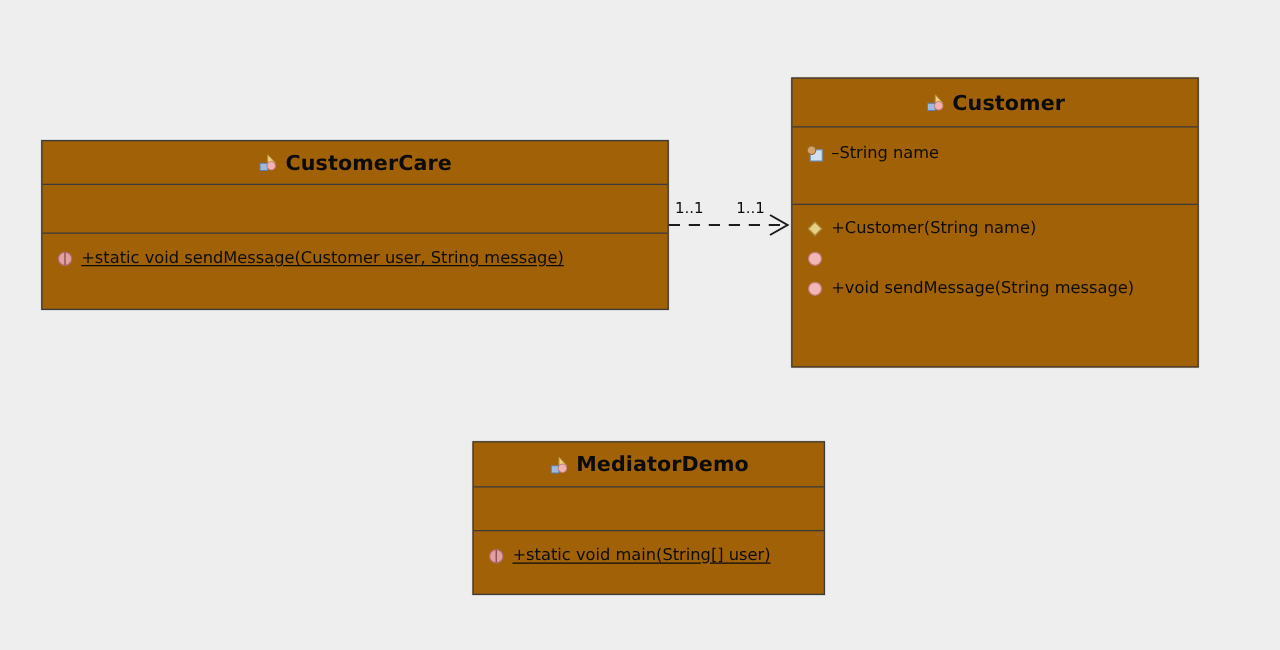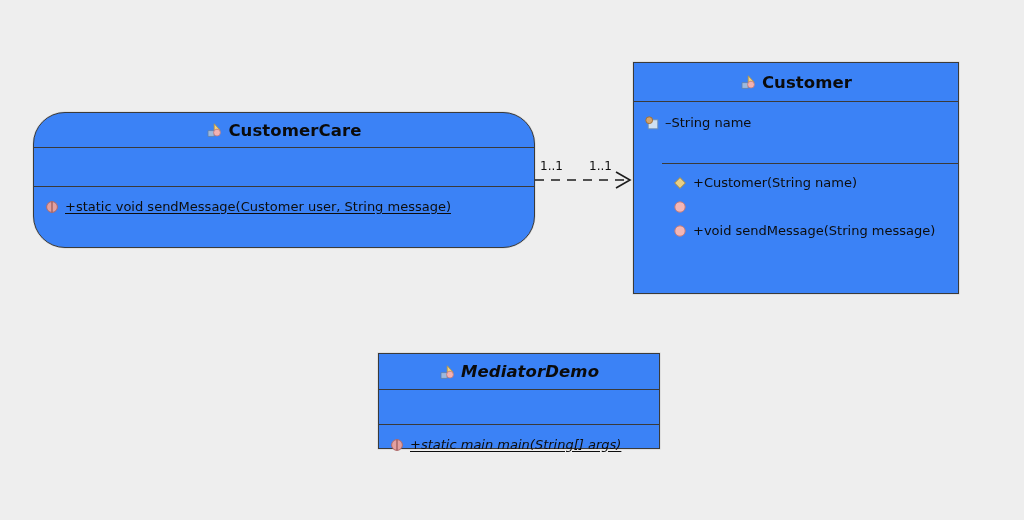--- a/index.html
+++ b/index.html
@@ -18,21 +18,21 @@
   #canvas {
     position: absolute;
     left: 0; top: 0;
     width: 1024px;
     height: 520px;
   }
 
   
   .uml-class {
     position: absolute;
-    background: #3b82f6;
+    background: #a16207;
     border: 1.6px solid #3a3a3a;
     box-sizing: border-box;
     box-shadow: 0 0 0 0.5px rgba(120,120,120,0.25);
   }
   .uml-title {
     display: flex;
     align-items: center;
     justify-content: center;
     gap: 6px;
     box-sizing: border-box;
@@ -89,21 +89,21 @@
     font-size: 12px;
     color: #0d0d0d;
     white-space: nowrap;
   }
 </style>
 </head>
 <body>
 
 <div id="canvas">
 
-  <div class="uml-class" style="left:33px; top:112px; width:502px; height:136px;border-radius:32px;">
+  <div class="uml-class" style="left:33px; top:112px; width:502px; height:136px;">
     <div class="uml-title" style="height:35px;">
       <span class="icon">
         <svg width="16" height="16" viewBox="0 0 16 16">
           <polygon points="8.2,1.8 14.2,8.2 8.2,8.2" fill="#f0cf7e" stroke="#b79240" stroke-width="0.8"></polygon>
           <polygon points="2.0,8.6 8.2,8.6 8.2,14.4 2.0,14.4" fill="#9db9dd" stroke="#5f7fa8" stroke-width="0.8"></polygon>
           <circle cx="11.0" cy="10.6" r="3.4" fill="#f3b2b2" stroke="#c27c7c" stroke-width="0.8"></circle>
         </svg>
       </span>
       <span>CustomerCare</span>
     </div>
@@ -136,21 +136,21 @@
       <div class="uml-row">
         <span class="icon">
           <svg width="16" height="16" viewBox="0 0 16 16">
             <rect x="4.2" y="4.8" width="9.6" height="9.0" fill="#cfe0f2" stroke="#6f8fb4" stroke-width="0.9"></rect>
             <circle cx="5.2" cy="5.2" r="3.4" fill="#d5a46b" stroke="#9a6a33" stroke-width="0.9"></circle>
           </svg>
         </span>
         <span class="member-text">–String name</span>
       </div>
     </div>
-    <div class="uml-section divided" style="height:130px; padding-top:7px;margin-left:28px;">
+    <div class="uml-section divided" style="height:130px; padding-top:7px;">
       <div class="uml-row">
         <span class="icon">
           <svg width="16" height="16" viewBox="0 0 16 16">
             <polygon points="8,2.6 13.4,8 8,13.4 2.6,8" fill="#e8cf86" stroke="#a98b3e" stroke-width="1"></polygon>
           </svg>
         </span>
         <span class="member-text">+Customer(String name)</span>
       </div>
       <div class="uml-row">
         <span class="icon">
@@ -163,41 +163,41 @@
         <span class="icon">
           <svg width="16" height="16" viewBox="0 0 16 16">
             <circle cx="8" cy="8" r="5.2" fill="#f3b6b6" stroke="#c07d7d" stroke-width="1"></circle>
           </svg>
         </span>
         <span class="member-text">+void sendMessage(String message)</span>
       </div>
     </div>
   </div>
 
-  <div class="uml-class" style="left:378px; top:353px; width:282px; height:96px;font-style:italic;">
+  <div class="uml-class" style="left:378px; top:353px; width:282px; height:123px;">
     <div class="uml-title" style="height:36px;">
       <span class="icon">
         <svg width="16" height="16" viewBox="0 0 16 16">
           <polygon points="8.2,1.8 14.2,8.2 8.2,8.2" fill="#f0cf7e" stroke="#b79240" stroke-width="0.8"></polygon>
           <polygon points="2.0,8.6 8.2,8.6 8.2,14.4 2.0,14.4" fill="#9db9dd" stroke="#5f7fa8" stroke-width="0.8"></polygon>
           <circle cx="11.0" cy="10.6" r="3.4" fill="#f3b2b2" stroke="#c27c7c" stroke-width="0.8"></circle>
         </svg>
       </span>
       <span>MediatorDemo</span>
     </div>
     <div class="uml-section" style="height:34px;"></div>
     <div class="uml-section divided" style="height:63px;">
       <div class="uml-row static-member">
         <span class="icon">
           <svg width="16" height="16" viewBox="0 0 16 16">
             <circle cx="8" cy="8" r="5.4" fill="#e2a0a0" stroke="#b06a6a" stroke-width="1"></circle>
             <line x1="8" y1="2.8" x2="8" y2="13.2" stroke="#8d4f4f" stroke-width="1.1"></line>
           </svg>
         </span>
-        <span class="member-text">+static main main(String[] args)</span>
+        <span class="member-text">+static void main(String[] user)</span>
       </div>
     </div>
   </div>
 
   <svg class="connector-layer">
     <line x1="535" y1="180" x2="627" y2="180" stroke="#1c1c1c" stroke-width="1.6" stroke-dasharray="9,7"></line>
     <polyline points="616,172 630,180 616,188" fill="none" stroke="#1c1c1c" stroke-width="1.6"></polyline>
   </svg>
   <div class="mult-label" style="left:540px; top:159px;">1..1</div>
   <div class="mult-label" style="left:589px; top:159px;">1..1</div>

